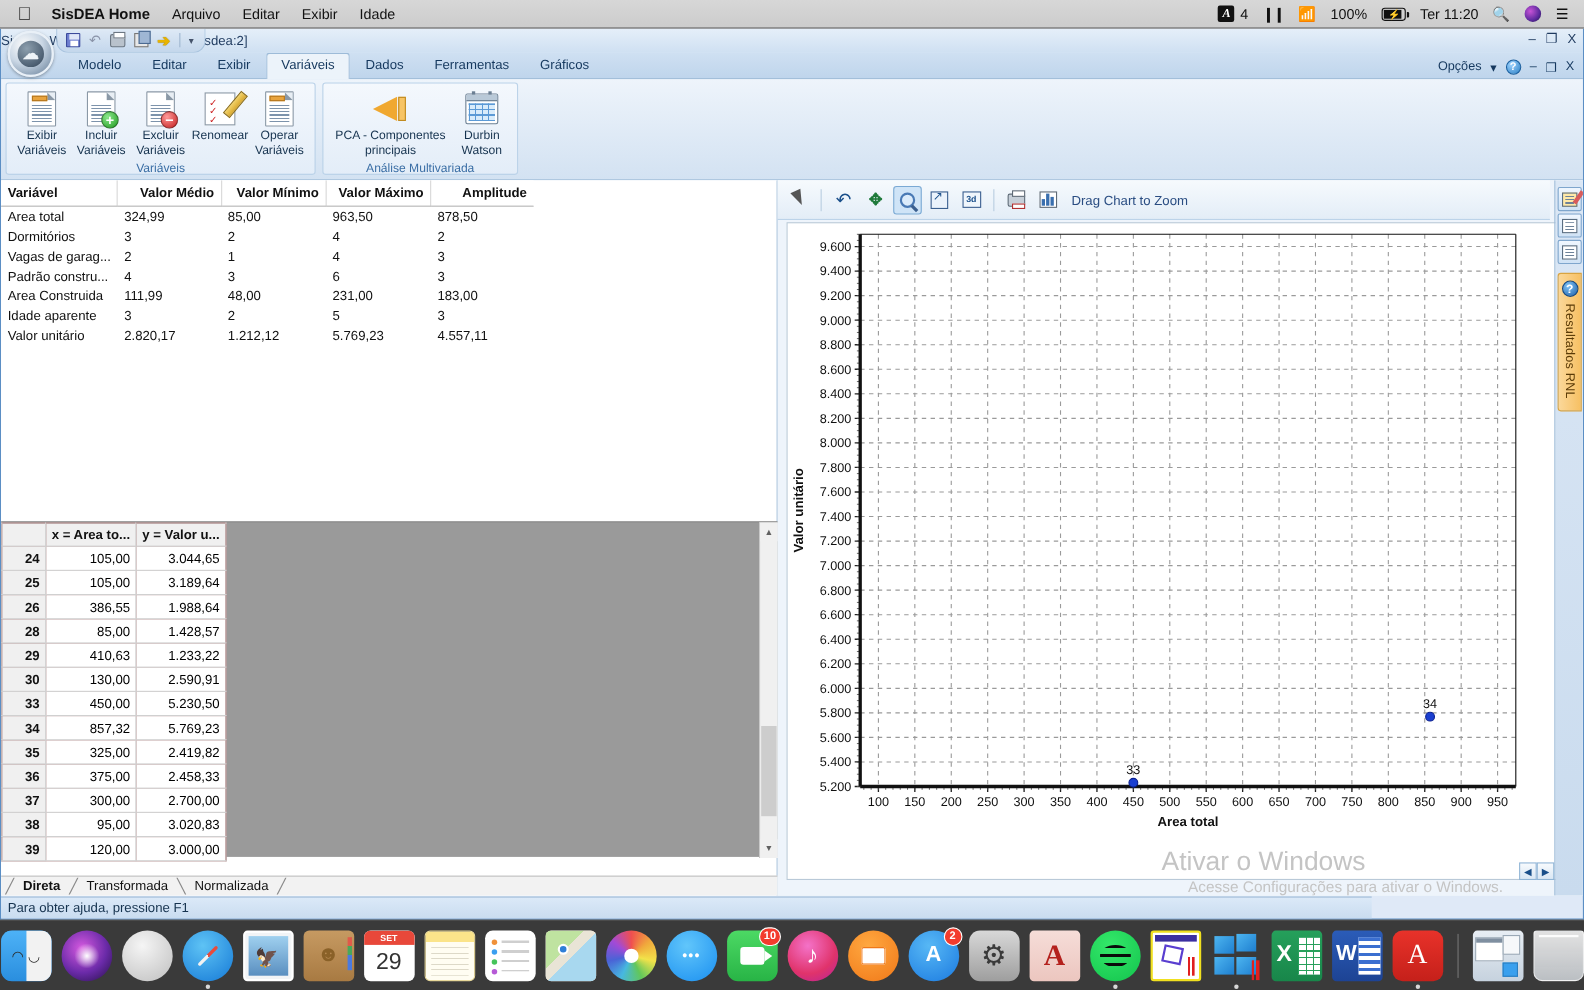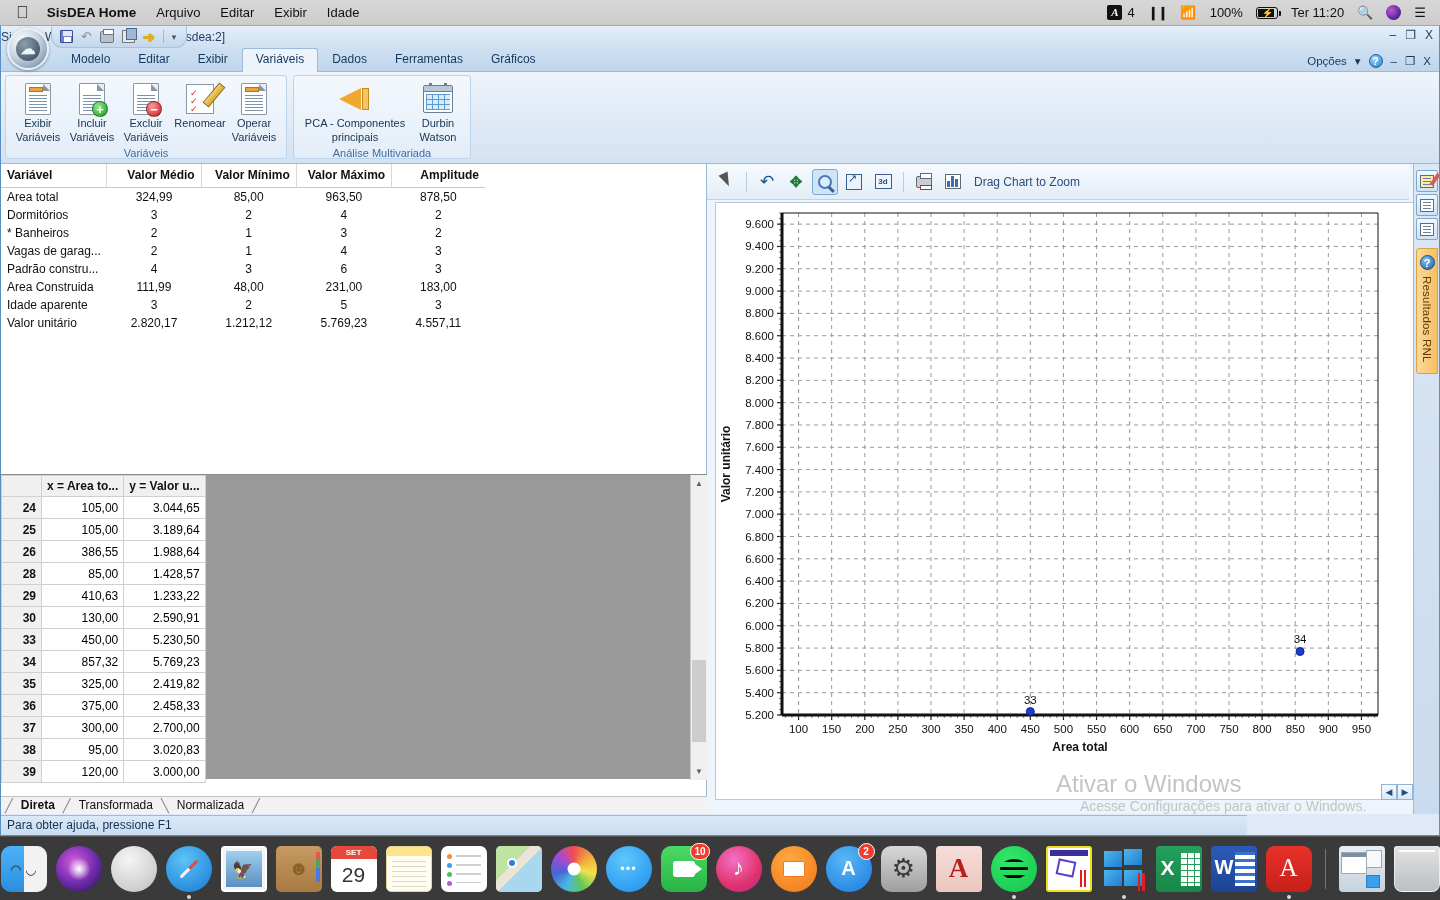--- a/index.html
+++ b/index.html
@@ -209,21 +209,21 @@
   #left-pane { width:706px; position:relative; background:#fff; border-right:1px solid #9dbbd8; }
 
   
   #stats-table { position:absolute; left:0; top:0; width:706px; }
   #stats-table table { border-collapse:collapse; width:484px; font-size:12px; color:#111; }
   #stats-table th {
     font-weight:bold; text-align:right; padding:4px 6px 5px; border-bottom:1px solid #c8c8c8;
     border-right:1px solid #d8d8d8; background:#fff; white-space:nowrap;
   }
   #stats-table th.first { text-align:left; }
-  #stats-table td { text-align:center; padding:2px 6px; white-space:nowrap; }
+  #stats-table td { text-align:left; padding:2px 6px; white-space:nowrap; }
   #stats-table td.first { text-align:left; }
 
   
   #grid-wrap {
     position:absolute; left:0; top:310px; width:706px; height:305px;
     background:#9a9a9a; border-top:1px solid #8a8a8a;
   }
   #grid-table { border-collapse:collapse; font-size:12px; table-layout:fixed; background:#7f1d1d;}
   #grid-table th, #grid-table td {
     border:1px solid #d0d0d0; height:22px; padding:0 5px; white-space:nowrap;
@@ -674,27 +674,20 @@
                 <td>324,99</td>
                 <td>85,00</td>
                 <td>963,50</td>
                 <td>878,50</td>
               </tr>
               <tr>
                 <td class="first">Dormitórios</td>
                 <td>3</td>
                 <td>2</td>
                 <td>4</td>
-                <td>2</td>
-              </tr>
-              <tr>
-                <td class="first">* Banheiros</td>
-                <td>2</td>
-                <td>1</td>
-                <td>3</td>
                 <td>2</td>
               </tr>
               <tr>
                 <td class="first">Vagas de garag...</td>
                 <td>2</td>
                 <td>1</td>
                 <td>4</td>
                 <td>3</td>
               </tr>
               <tr>

